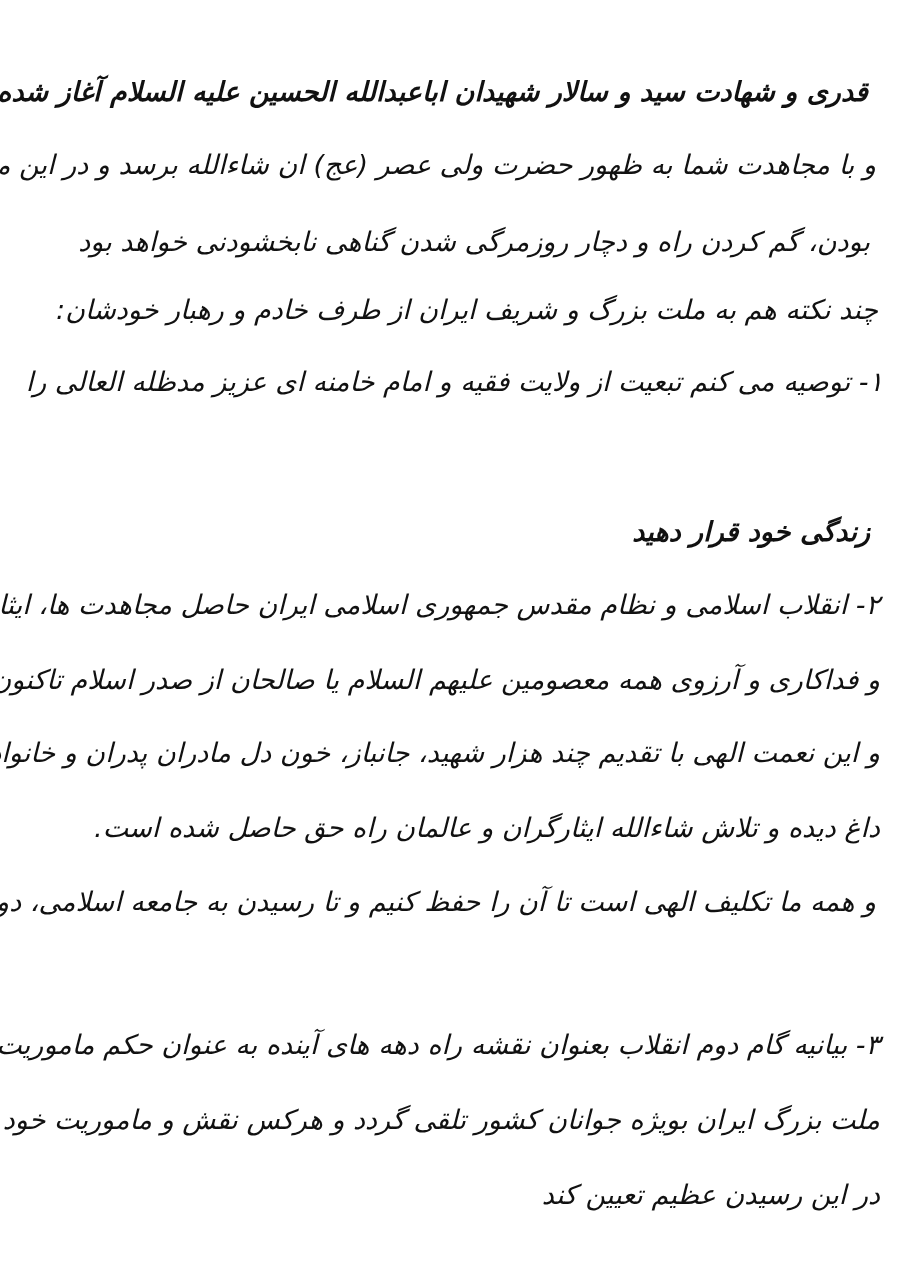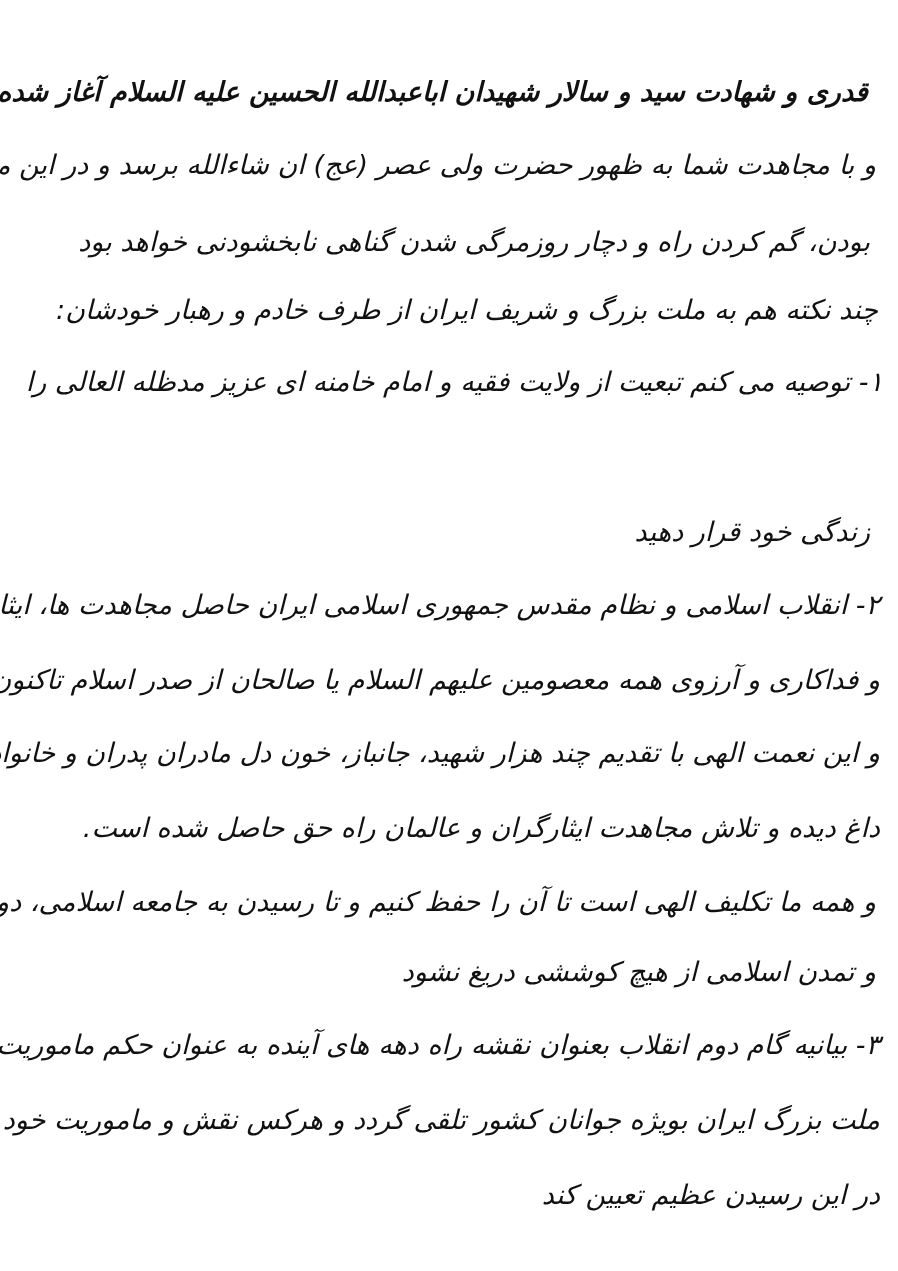--- a/index.html
+++ b/index.html
@@ -38,23 +38,22 @@
   </style>
 </head>
 <body>
 
 <div class="page">
   <div class="line" style="right:30px; top:72px;font-weight:bold;">قدری و شهادت سید و سالار شهیدان اباعبدالله الحسین علیه السلام آغاز شده</div>
   <div class="line" style="right:22px; top:145px;">و با مجاهدت شما به ظهور حضرت ولی عصر (عج) ان شاءالله برسد و در این مسیر خادم</div>
   <div class="line" style="right:28px; top:222px;margin-left:28px;">بودن، گم کردن راه و دچار روزمرگی شدن گناهی نابخشودنی خواهد بود</div>
   <div class="line" style="right:20px; top:290px;">چند نکته هم به ملت بزرگ و شریف ایران از طرف خادم و رهبار خودشان:</div>
   <div class="line" style="right:15px; top:362px;margin-left:9px;">۱- توصیه می کنم تبعیت از ولایت فقیه و امام خامنه ای عزیز مدظله العالی را</div>
-  <div class="line" style="right:28px; top:512px;">زندگی خود قرار دهید</div>
+  <div class="line" style="right:28px; top:512px;font-weight:bold;">زندگی خود قرار دهید</div>
   <div class="line" style="right:18px; top:585px;">۲- انقلاب اسلامی و نظام مقدس جمهوری اسلامی ایران حاصل مجاهدت ها، ایثار</div>
   <div class="line" style="right:18px; top:660px;">و فداکاری و آرزوی همه معصومین علیهم السلام یا صالحان از صدر اسلام تاکنون بوده است</div>
   <div class="line" style="right:18px; top:733px;">و این نعمت الهی با تقدیم چند هزار شهید، جانباز، خون دل مادران پدران و خانواده های</div>
-  <div class="line" style="right:18px; top:808px;">داغ دیده و تلاش مجاهدت ایثارگران و عالمان راه حق حاصل شده است.</div>
+  <div class="line" style="right:18px; top:808px;">داغ دیده و تلاش شاءالله ایثارگران و عالمان راه حق حاصل شده است.</div>
   <div class="line" style="right:22px; top:882px;">و همه ما تکلیف الهی است تا آن را حفظ کنیم و تا رسیدن به جامعه اسلامی، دولت اسلامی</div>
-  <div class="line" style="right:22px; top:952px;">و تمدن اسلامی از هیچ کوششی دریغ نشود</div>
   <div class="line" style="right:18px; top:1025px;">۳- بیانیه گام دوم انقلاب بعنوان نقشه راه دهه های آینده به عنوان حکم ماموریت</div>
   <div class="line" style="right:18px; top:1100px;">ملت بزرگ ایران بویژه جوانان کشور تلقی گردد و هرکس نقش و ماموریت خود را</div>
   <div class="line" style="right:18px; top:1175px;">در این رسیدن عظیم تعیین کند</div>
 </div>
 
 </body></html>

